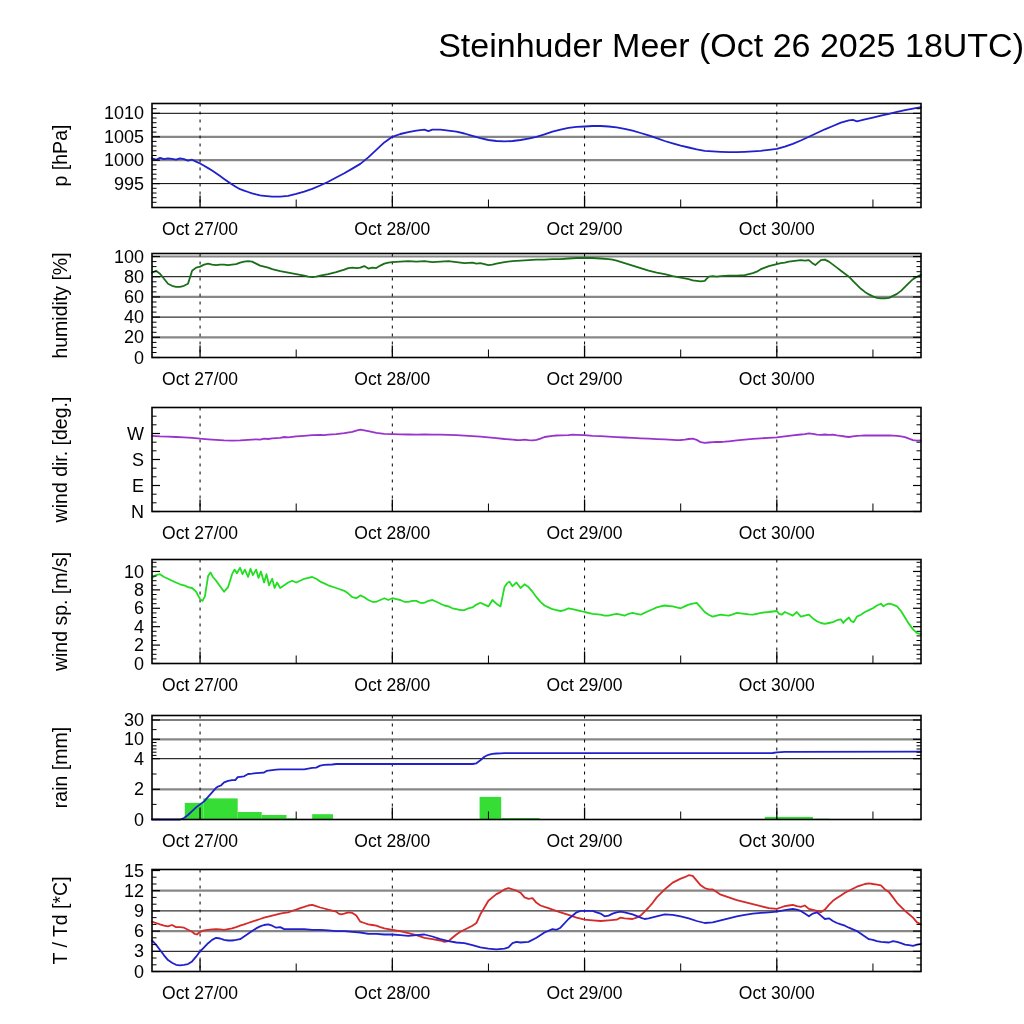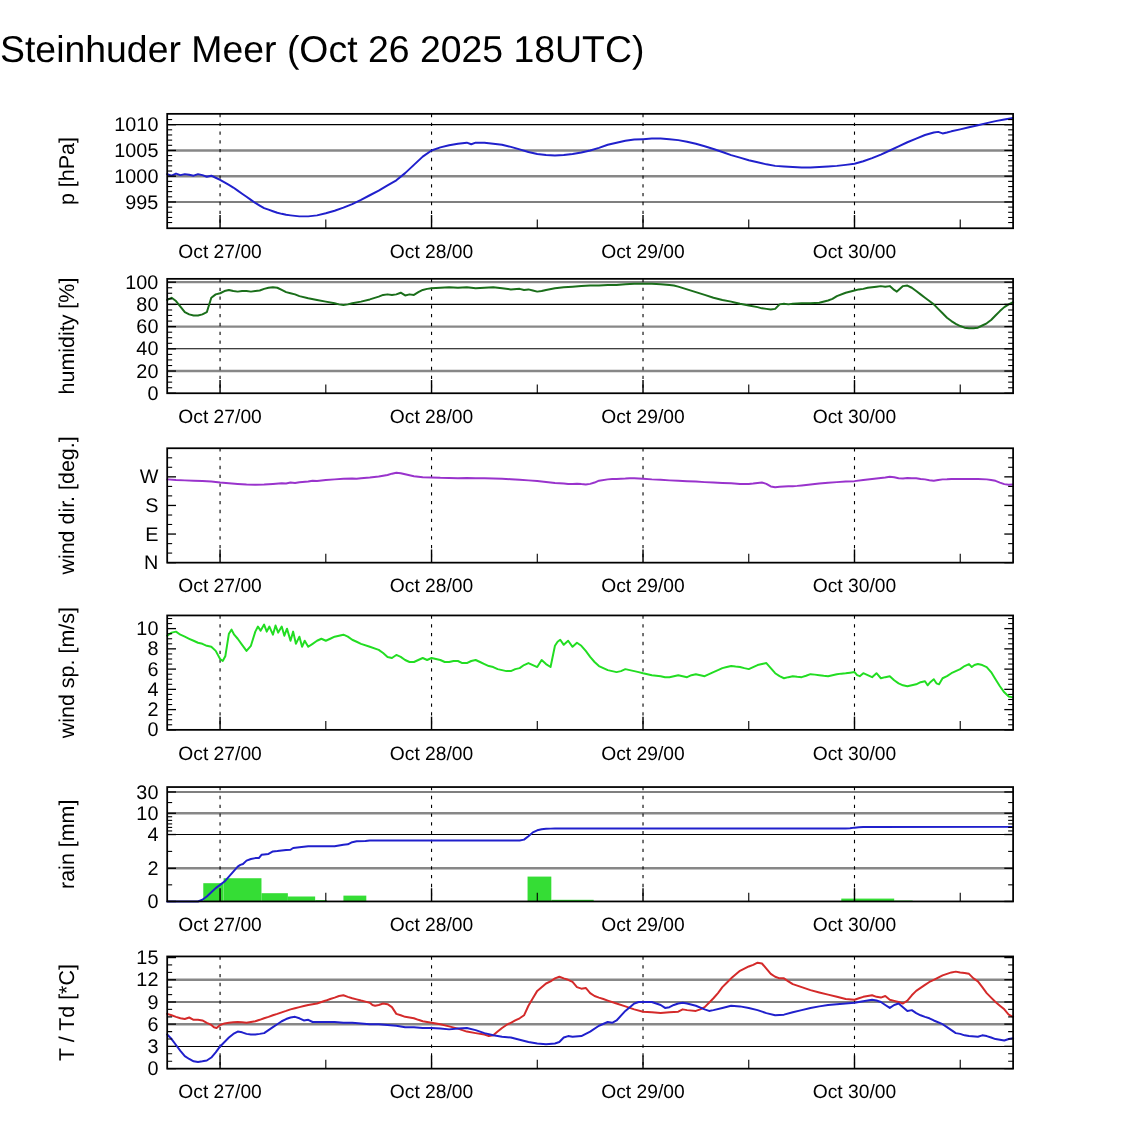--- a/index.html
+++ b/index.html
@@ -1,18 +1,18 @@
 <!DOCTYPE html>
 <html><head>
 <meta charset="utf-8">
 <style>
   html,body{margin:0;padding:0;background:#ffffff;}
   .page{position:relative;width:1024px;height:1024px;background:#ffffff;overflow:hidden;
         font-family:"Liberation Sans", sans-serif;}
-  .chart-title{position:absolute;left:0;top:26px;width:1024px;text-align:left;
+  .chart-title{position:absolute;left:0;top:26px;width:1024px;text-align:right;
         font-size:34px;color:#000;font-family:"Liberation Sans", sans-serif;}
   #chart{position:absolute;left:0;top:0;width:1024px;height:840px;}
   svg text{font-family:"Liberation Sans", sans-serif;}
 </style>
 </head>
 <body>
 
 <div class="page">
   <div id="chart"><svg width="1024" height="1024" viewBox="0 0 1024 1024" xmlns="http://www.w3.org/2000/svg">
         <rect x="0" y="0" width="1024" height="1024" fill="#ffffff"></rect>

